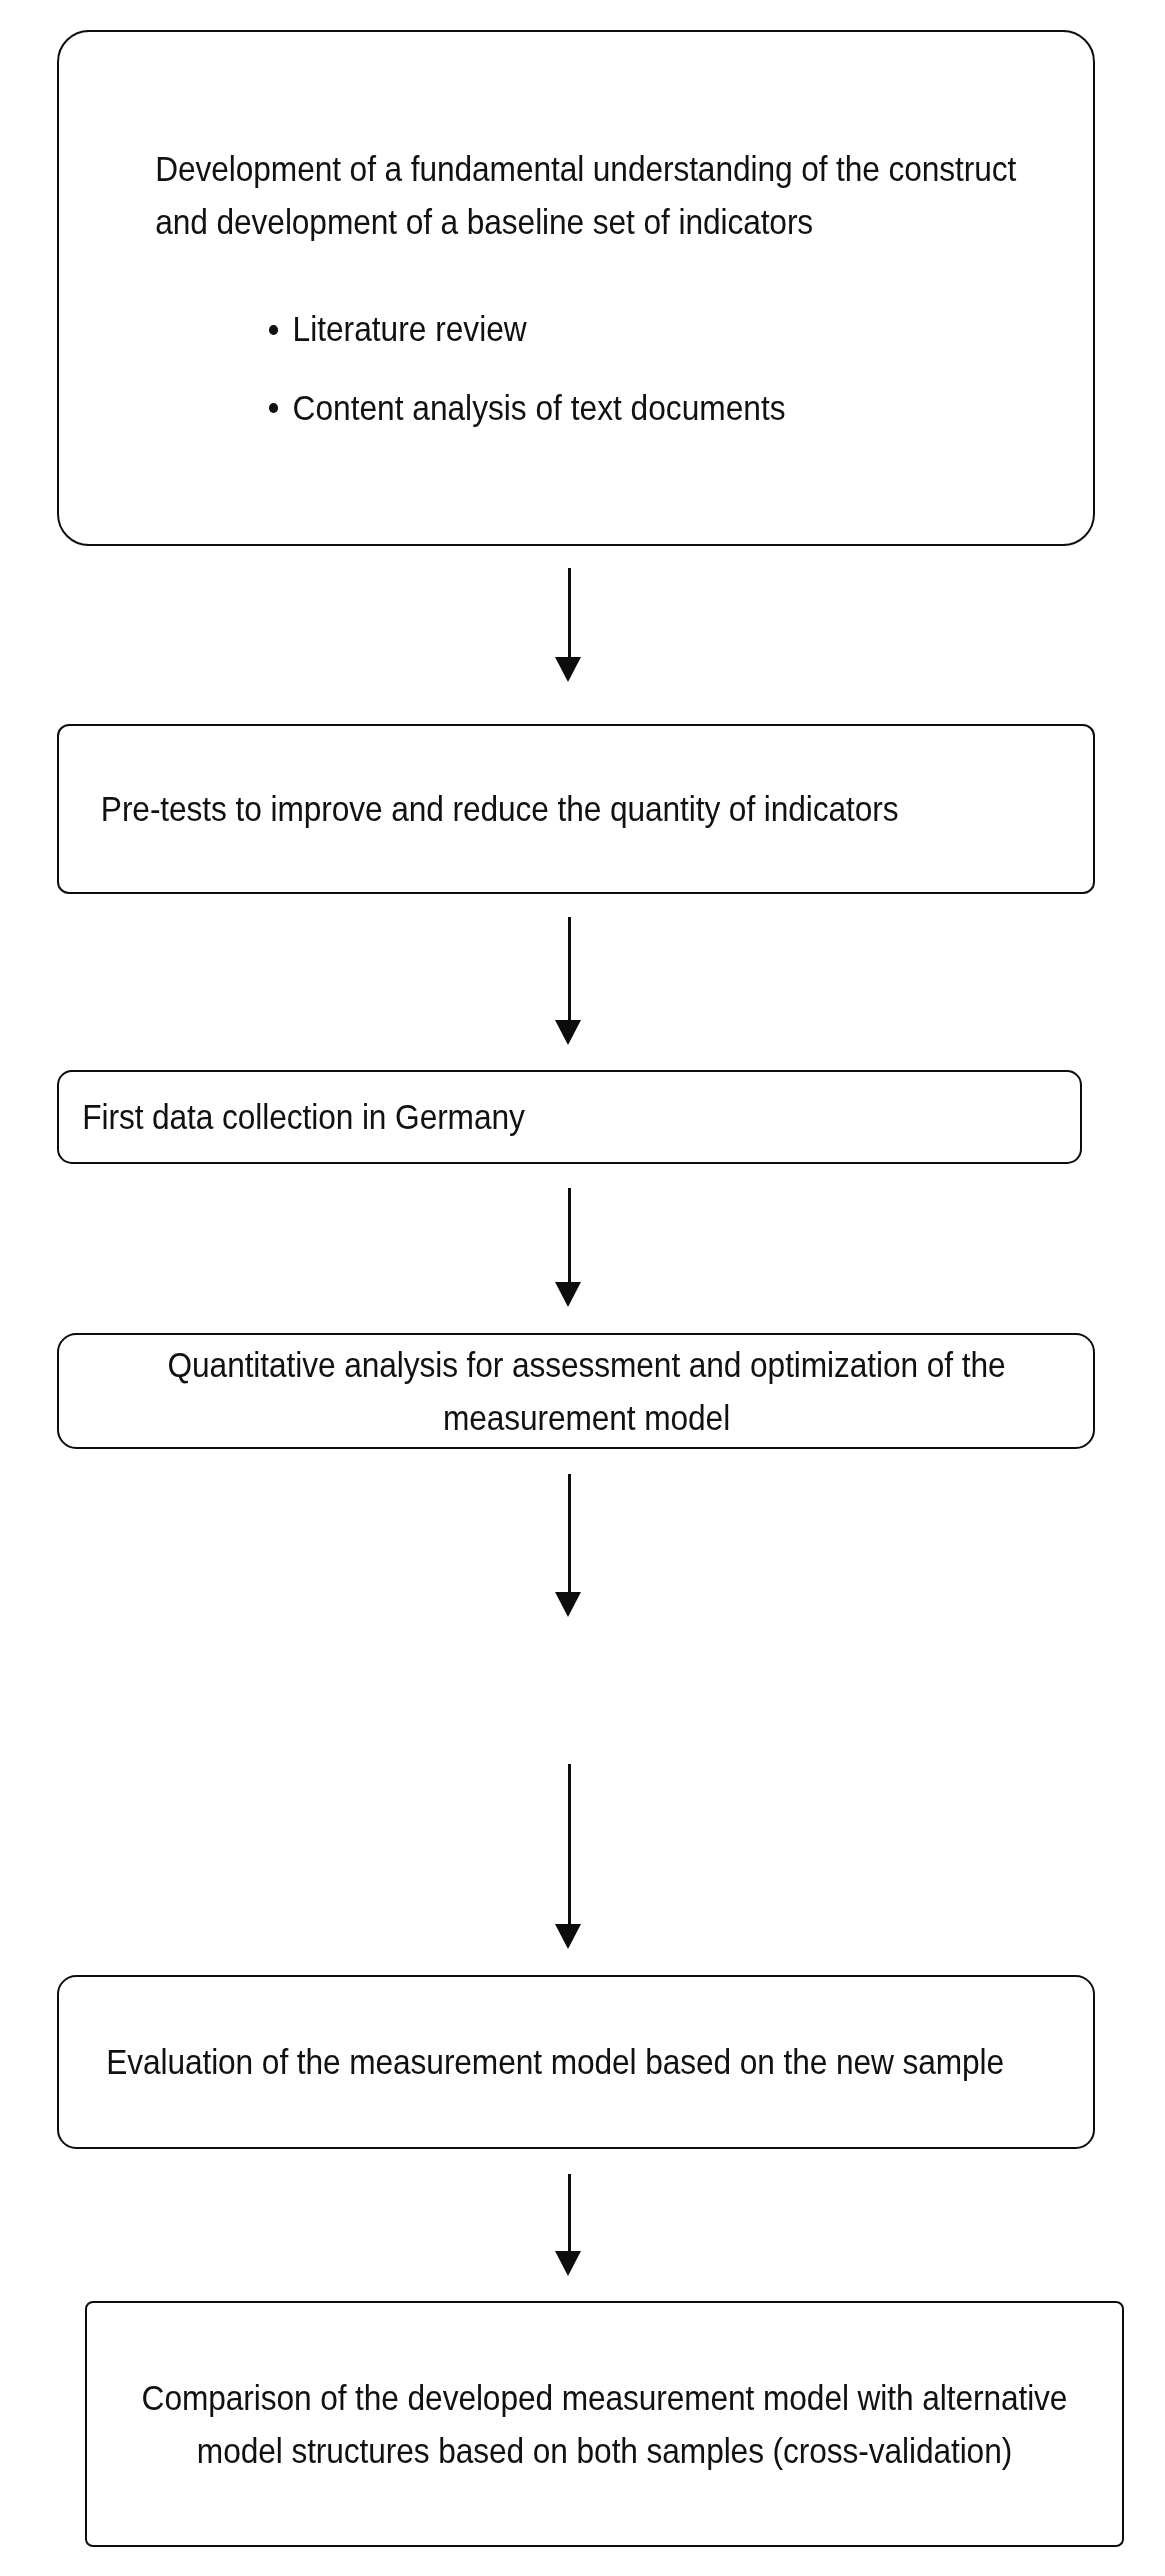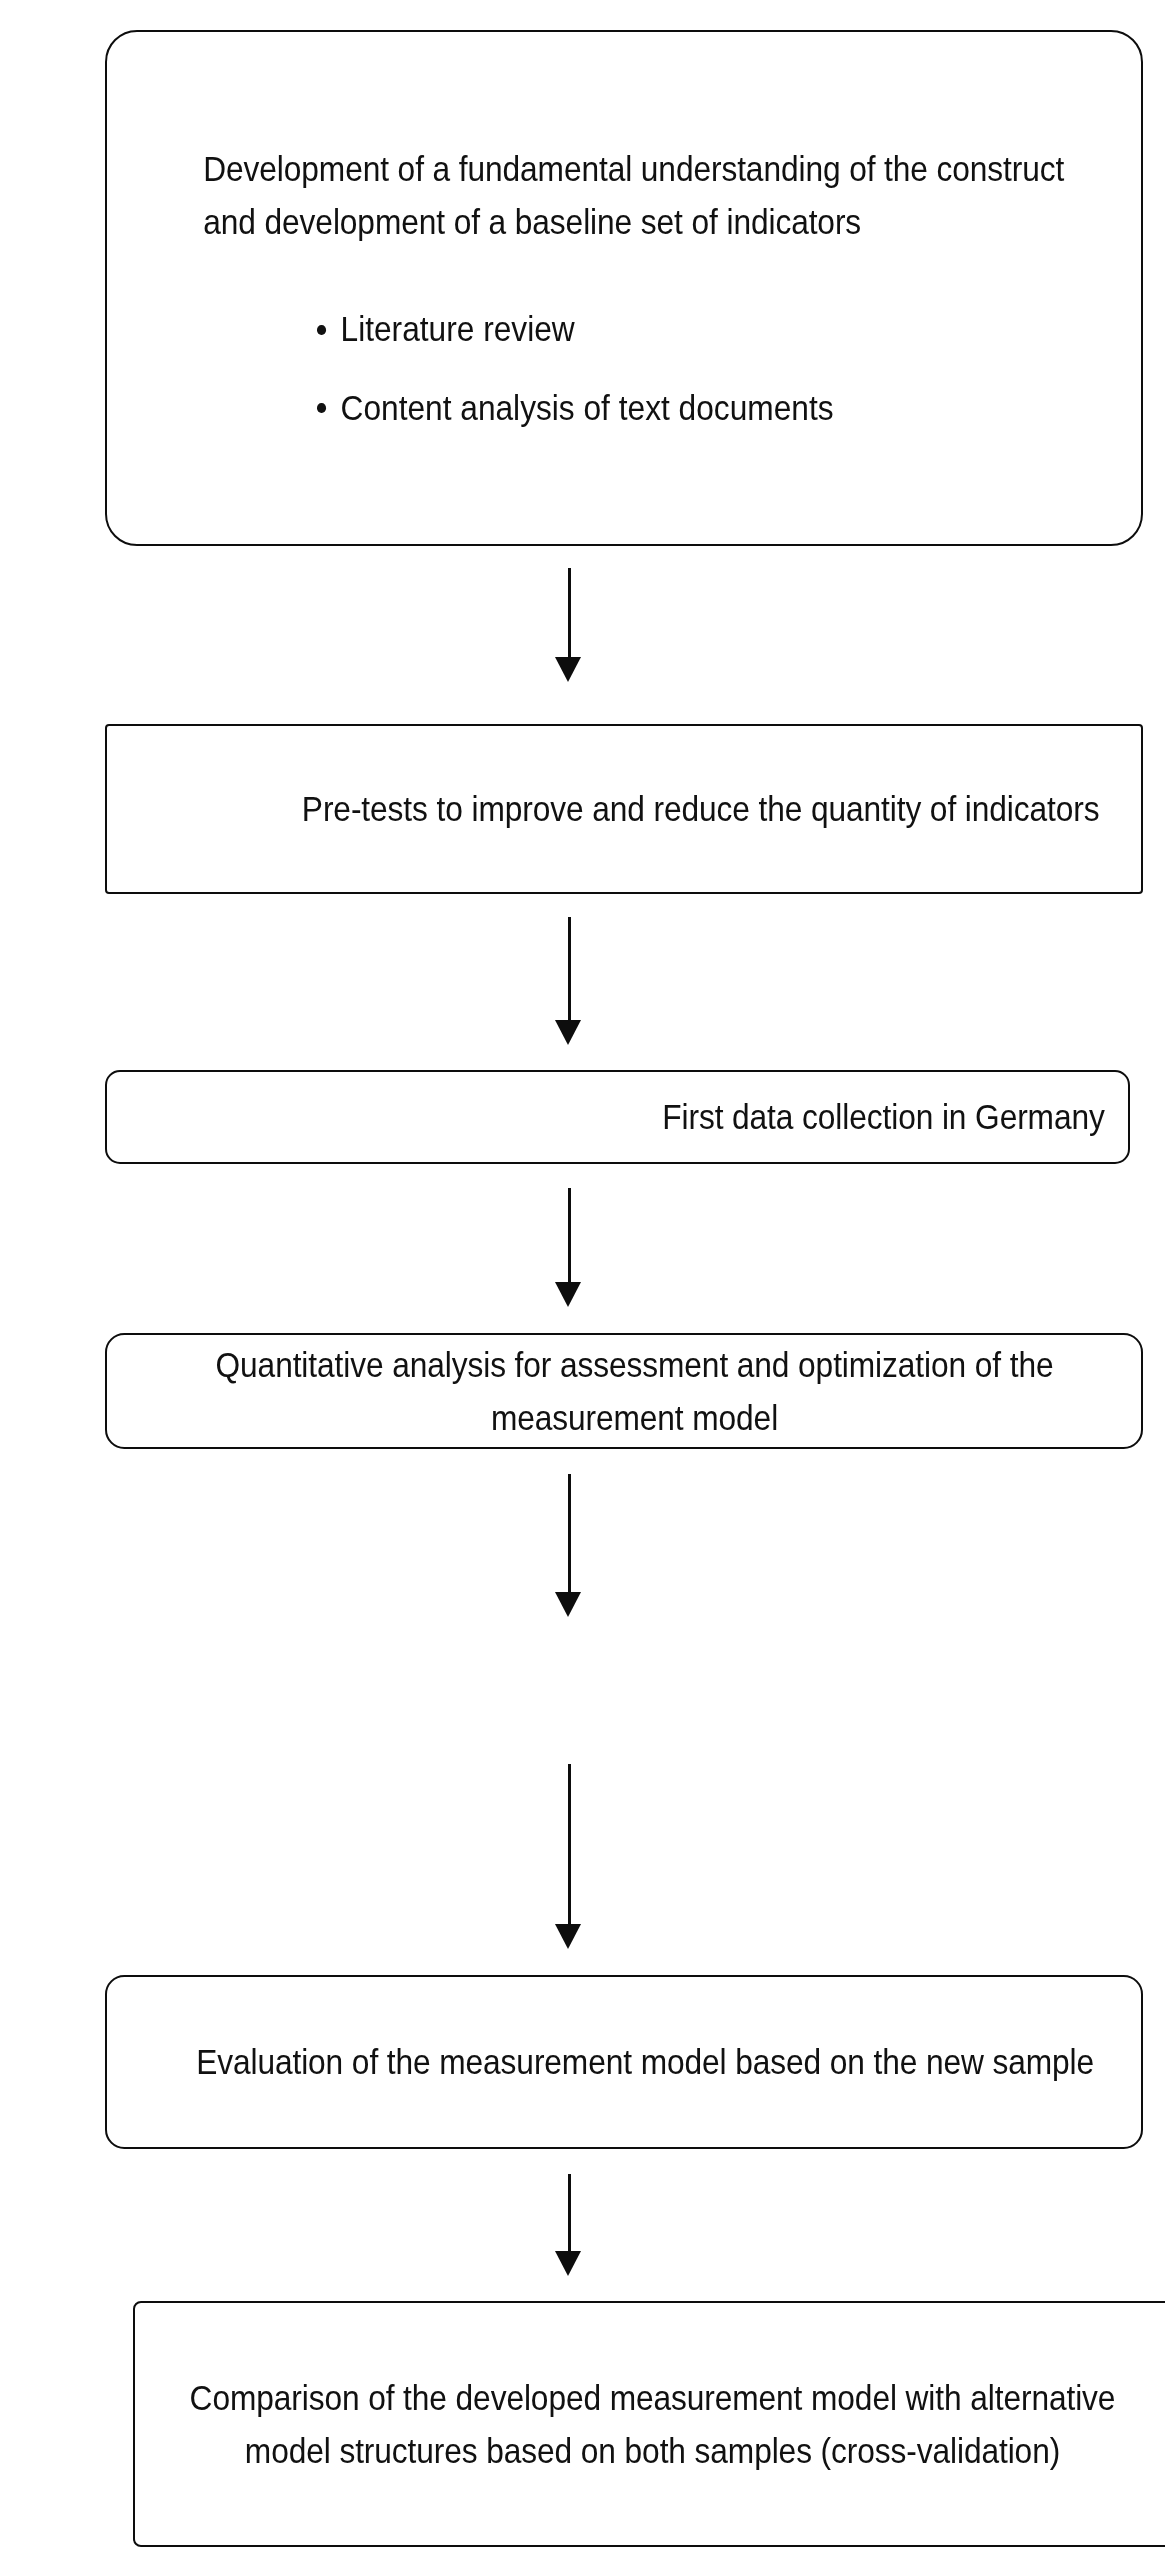--- a/index.html
+++ b/index.html
@@ -22,23 +22,22 @@
     width: 1165px;
     height: 2576px;
   }
   .node {
     position: absolute;
     box-sizing: border-box;
     border: 2.8px solid #0d0d0d;
     background: #ffffff;
     display: flex;
     flex-direction: column;
-    align-items: flex-end;
+    align-items: flex-start;
     justify-content: center;
-    margin-left: 48px;
   }
   .node-text {
     font-family: "Liberation Sans", sans-serif;
     font-size: 35px;
     line-height: 1.52;
     color: #111111;
     text-align: center;
     font-weight: 400;
     transform: scaleX(0.905);
     transform-origin: center center;
@@ -97,21 +96,21 @@
     margin-left: -13.7px;
     width: 0;
     height: 0;
     border-left: 13.7px solid transparent;
     border-right: 13.7px solid transparent;
     border-top: 25px solid #0d0d0d;
   }
 
   
   #node-1 { left: 57px;  top: 30px;   width: 1038px; height: 516px;  border-radius: 32px; }
-  #node-2 { left: 57px;  top: 724px; width: 1038px; height: 170px;  border-radius: 4px; }
+  #node-2 { left: 57px;  top: 724px; width: 1038px; height: 170px;  border-radius: 12px; }
   #node-3 { left: 57px;  top: 1070px; width: 1025px; height: 94px;  border-radius: 15px; }
   #node-4 { left: 57px;  top: 1333px; width: 1038px; height: 116px;  border-radius: 19.3px; padding-left: 21px; }
   #node-5 { left: 57px;  top: 1643px; width: 1038px; height: 96px;  border-radius: 15px; }
   #node-6 { left: 57px;  top: 1975px; width: 1038px; height: 174px;  border-radius: 19.3px; }
   #node-7 { left: 85px;  top: 2301px; width: 1039px; height: 246px;  border-radius: 8px; }
 
   #node-1 .inner {
     width: 100%;
     padding: 0 30px 0 51px;
     box-sizing: border-box;

